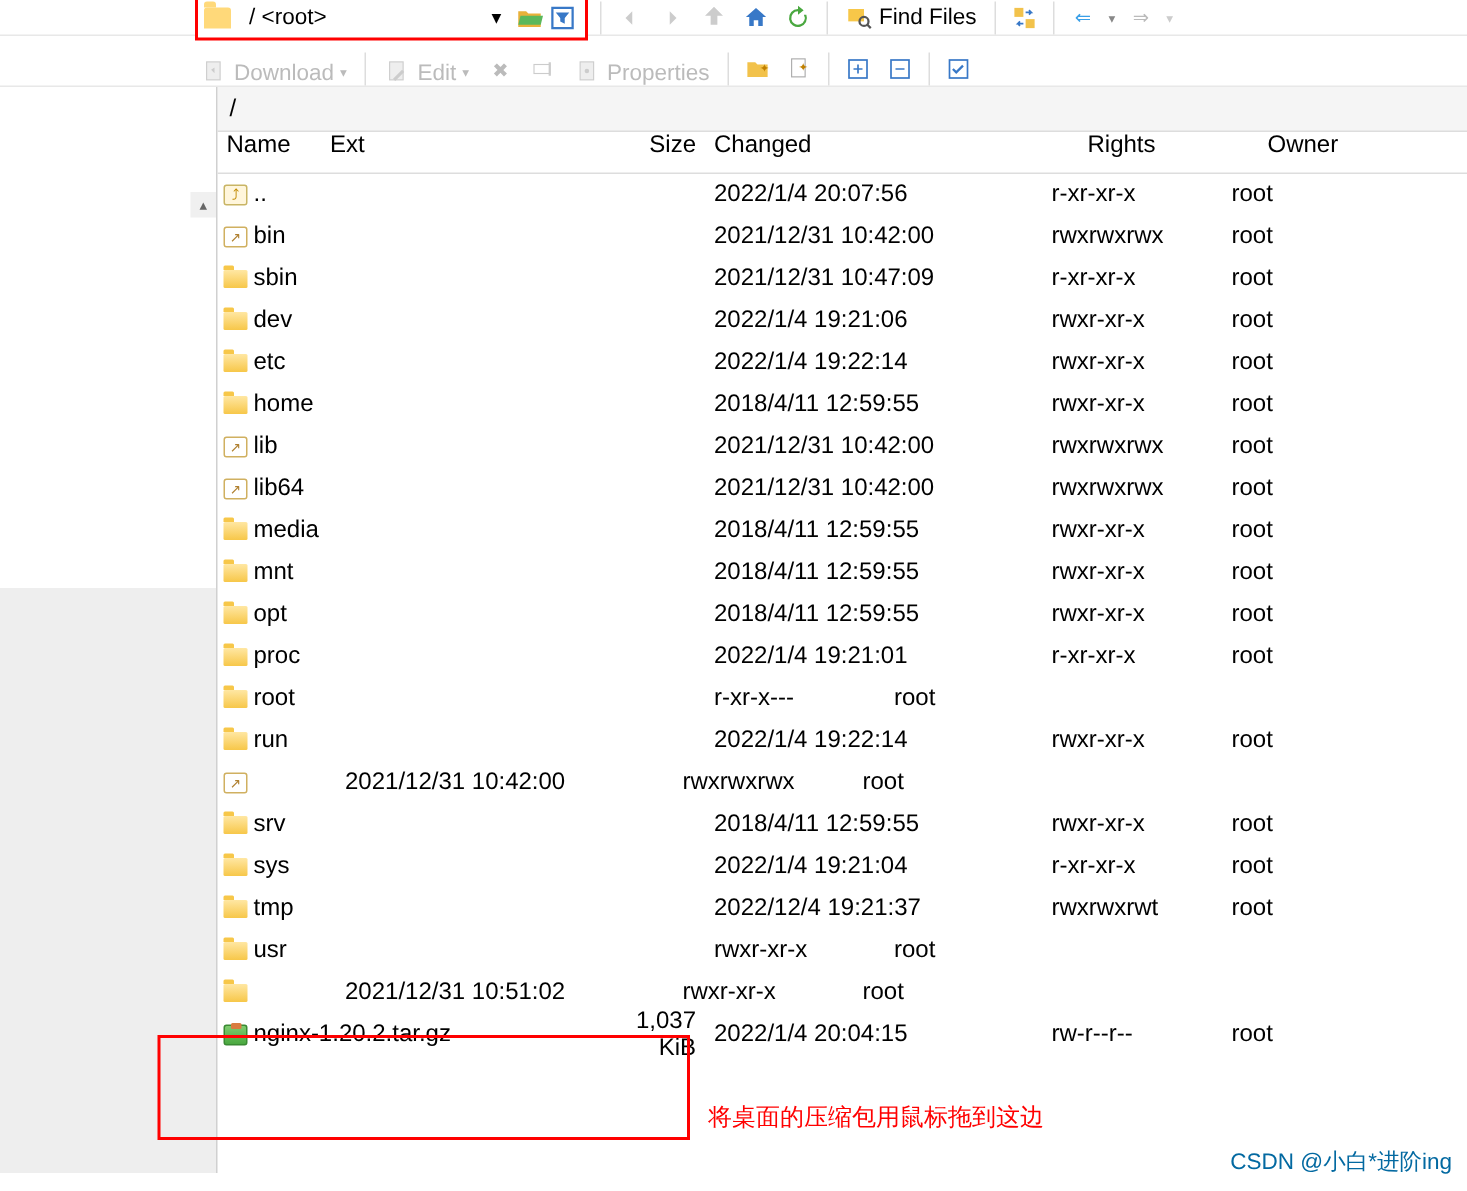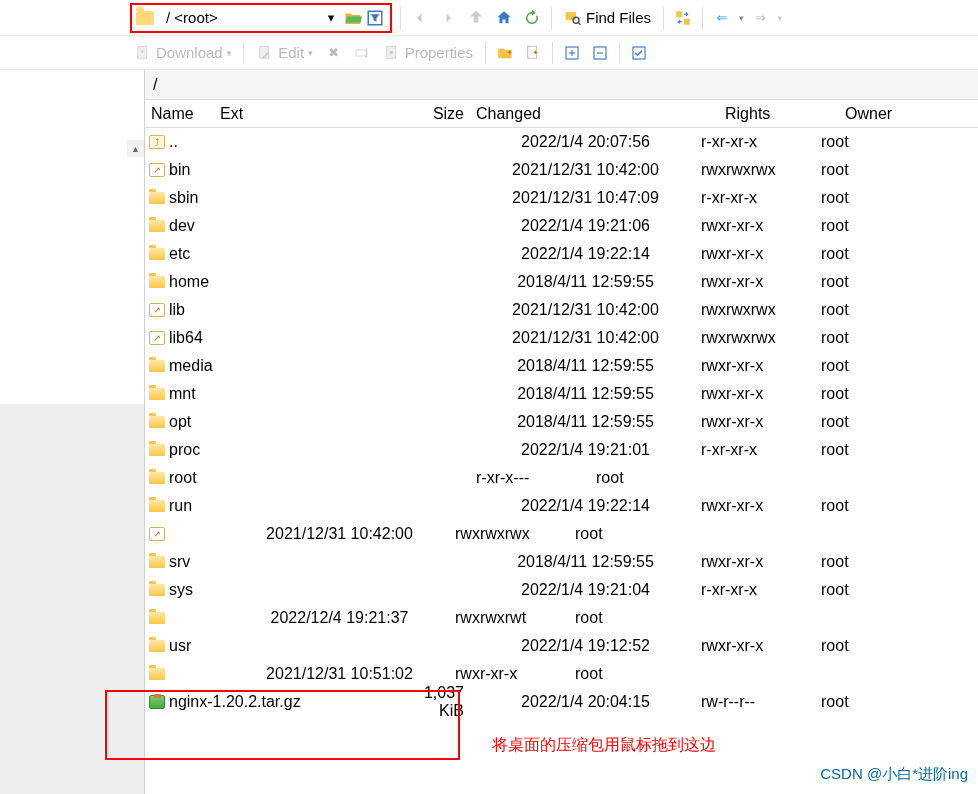--- a/index.html
+++ b/index.html
@@ -9,28 +9,28 @@
     font-size: 15px;
     background: #fff;
     width: 978px;
     height: 794px;
     overflow: hidden;
     position: relative;
   }
   .toolbar1 {
     display: flex;
     align-items: center;
-    height: 36px;
+    height: 24px;
     padding-left: 130px;
     border-bottom: 1px solid #e8e8e8;
     gap: 6px;
   }
   .toolbar2 {
     display: flex;
-    align-items: center;
+    align-items: flex-end;
     height: 34px;
     padding-left: 130px;
     border-bottom: 1px solid #e8e8e8;
     gap: 6px;
   }
   .path-box {
     display: flex;
     align-items: center;
     border: 2px solid #ff0000;
     padding: 2px 4px;
@@ -93,39 +93,39 @@
     border-bottom: 1px solid #ddd;
     display:flex; align-items:center;
     padding-left: 8px;
     font-size: 16px;
   }
   .grid-header {
     display:flex;
     height: 28px;
     border-bottom: 1px solid #ddd;
     font-size: 16px;
-    align-items: center;
+    align-items: flex-start;
   }
   .col-name { width: 75px; padding-left: 6px;}
   .col-ext { width: 195px; }
   .col-size { width: 55px; text-align: right; padding-right:6px;}
   .col-changed { width: 225px; padding-left:6px;}
   .col-rights { width: 120px; padding-left:6px;margin-left:24px;}
   .col-owner { width: 100px; padding-left:6px;}
 
   .row {
     display:flex;
     height: 28px;
     align-items:center;
     font-size: 16px;
   }
   .cell-icon { width:24px; display:flex; align-items:center; justify-content:center;}
   .cell-name { width: 246px; }
   .cell-size { width: 55px; text-align:right; padding-right:6px;}
-  .cell-changed { width: 225px; padding-left:6px;text-align:center;}
+  .cell-changed { width: 225px; padding-left:6px;}
   .cell-rights { width: 120px; padding-left:6px;}
   .cell-owner { width: 100px; padding-left:6px;}
 
   .ico-folder {
     width: 16px; height: 12px;
     background: linear-gradient(#ffe7a3,#f7c749);
     border-radius: 1px;
     position: relative;
   }
   .ico-folder::before {
@@ -155,21 +155,21 @@
 
   .red-box2 {
     position:absolute;
     left:105px; top:690px;
     width:355px; height:70px;
     border:2px solid #ff0000;
     pointer-events:none;
   }
   .red-text {
     position:absolute;
-    left:492px; top:735px;
+    left:472px; top:735px;
     color:#ff0000;
     font-size:16px;
   }
   .watermark {
     position:absolute;
     right:10px; bottom:10px;
     color:#0369a1;
     font-size:15px;
     font-family: sans-serif;
   }
@@ -496,32 +496,32 @@
           <div class="cell-name">sys</div>
           <div class="cell-size"></div>
           <div class="cell-changed">2022/1/4 19:21:04</div>
           <div class="cell-rights">r-xr-xr-x</div>
           <div class="cell-owner">root</div>
         </div>
         <div class="row">
           <div class="cell-icon">
             <div class="ico-folder"></div>
           </div>
+          <div class="cell-name">tmp</div>
           <div class="cell-size"></div>
           <div class="cell-changed">2022/12/4 19:21:37</div>
           <div class="cell-rights">rwxrwxrwt</div>
           <div class="cell-owner">root</div>
         </div>
         <div class="row">
           <div class="cell-icon">
             <div class="ico-folder"></div>
           </div>
           <div class="cell-name">usr</div>
           <div class="cell-size"></div>
-          <div class="cell-changed">2022/1/4 19:12:52</div>
           <div class="cell-rights">rwxr-xr-x</div>
           <div class="cell-owner">root</div>
         </div>
         <div class="row">
           <div class="cell-icon">
             <div class="ico-folder"></div>
           </div>
           <div class="cell-size"></div>
           <div class="cell-changed">2021/12/31 10:51:02</div>
           <div class="cell-rights">rwxr-xr-x</div>

